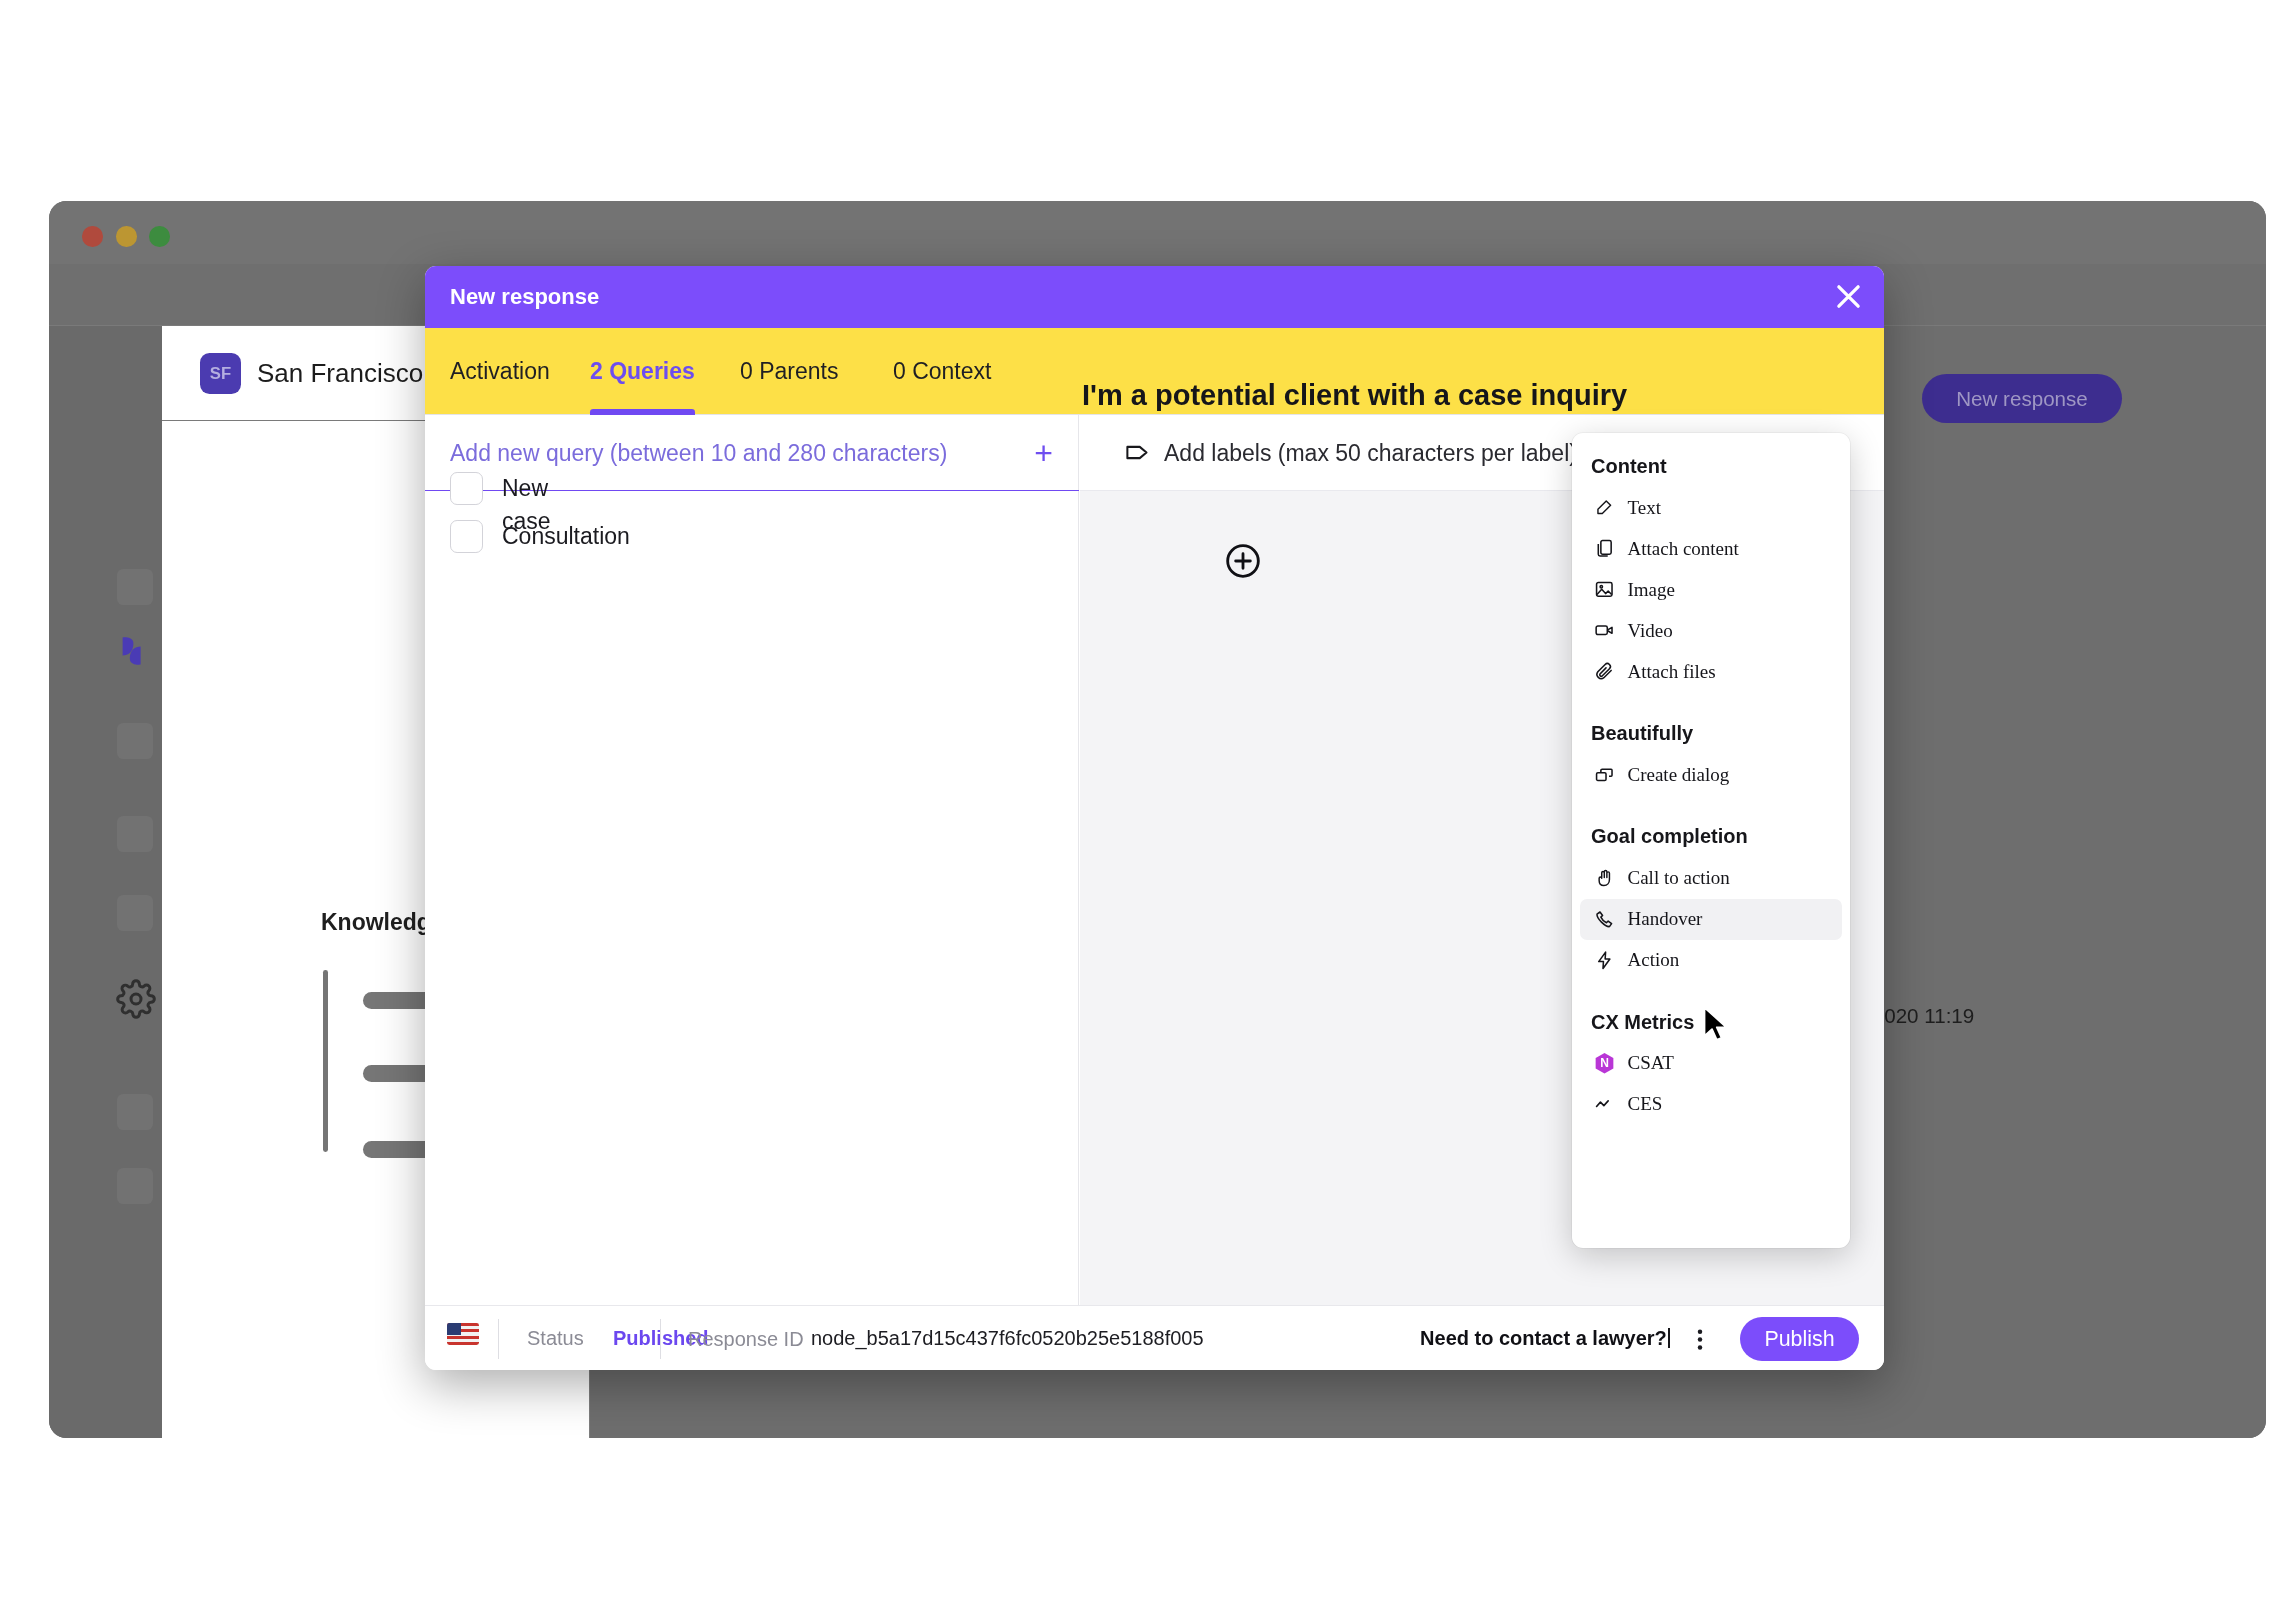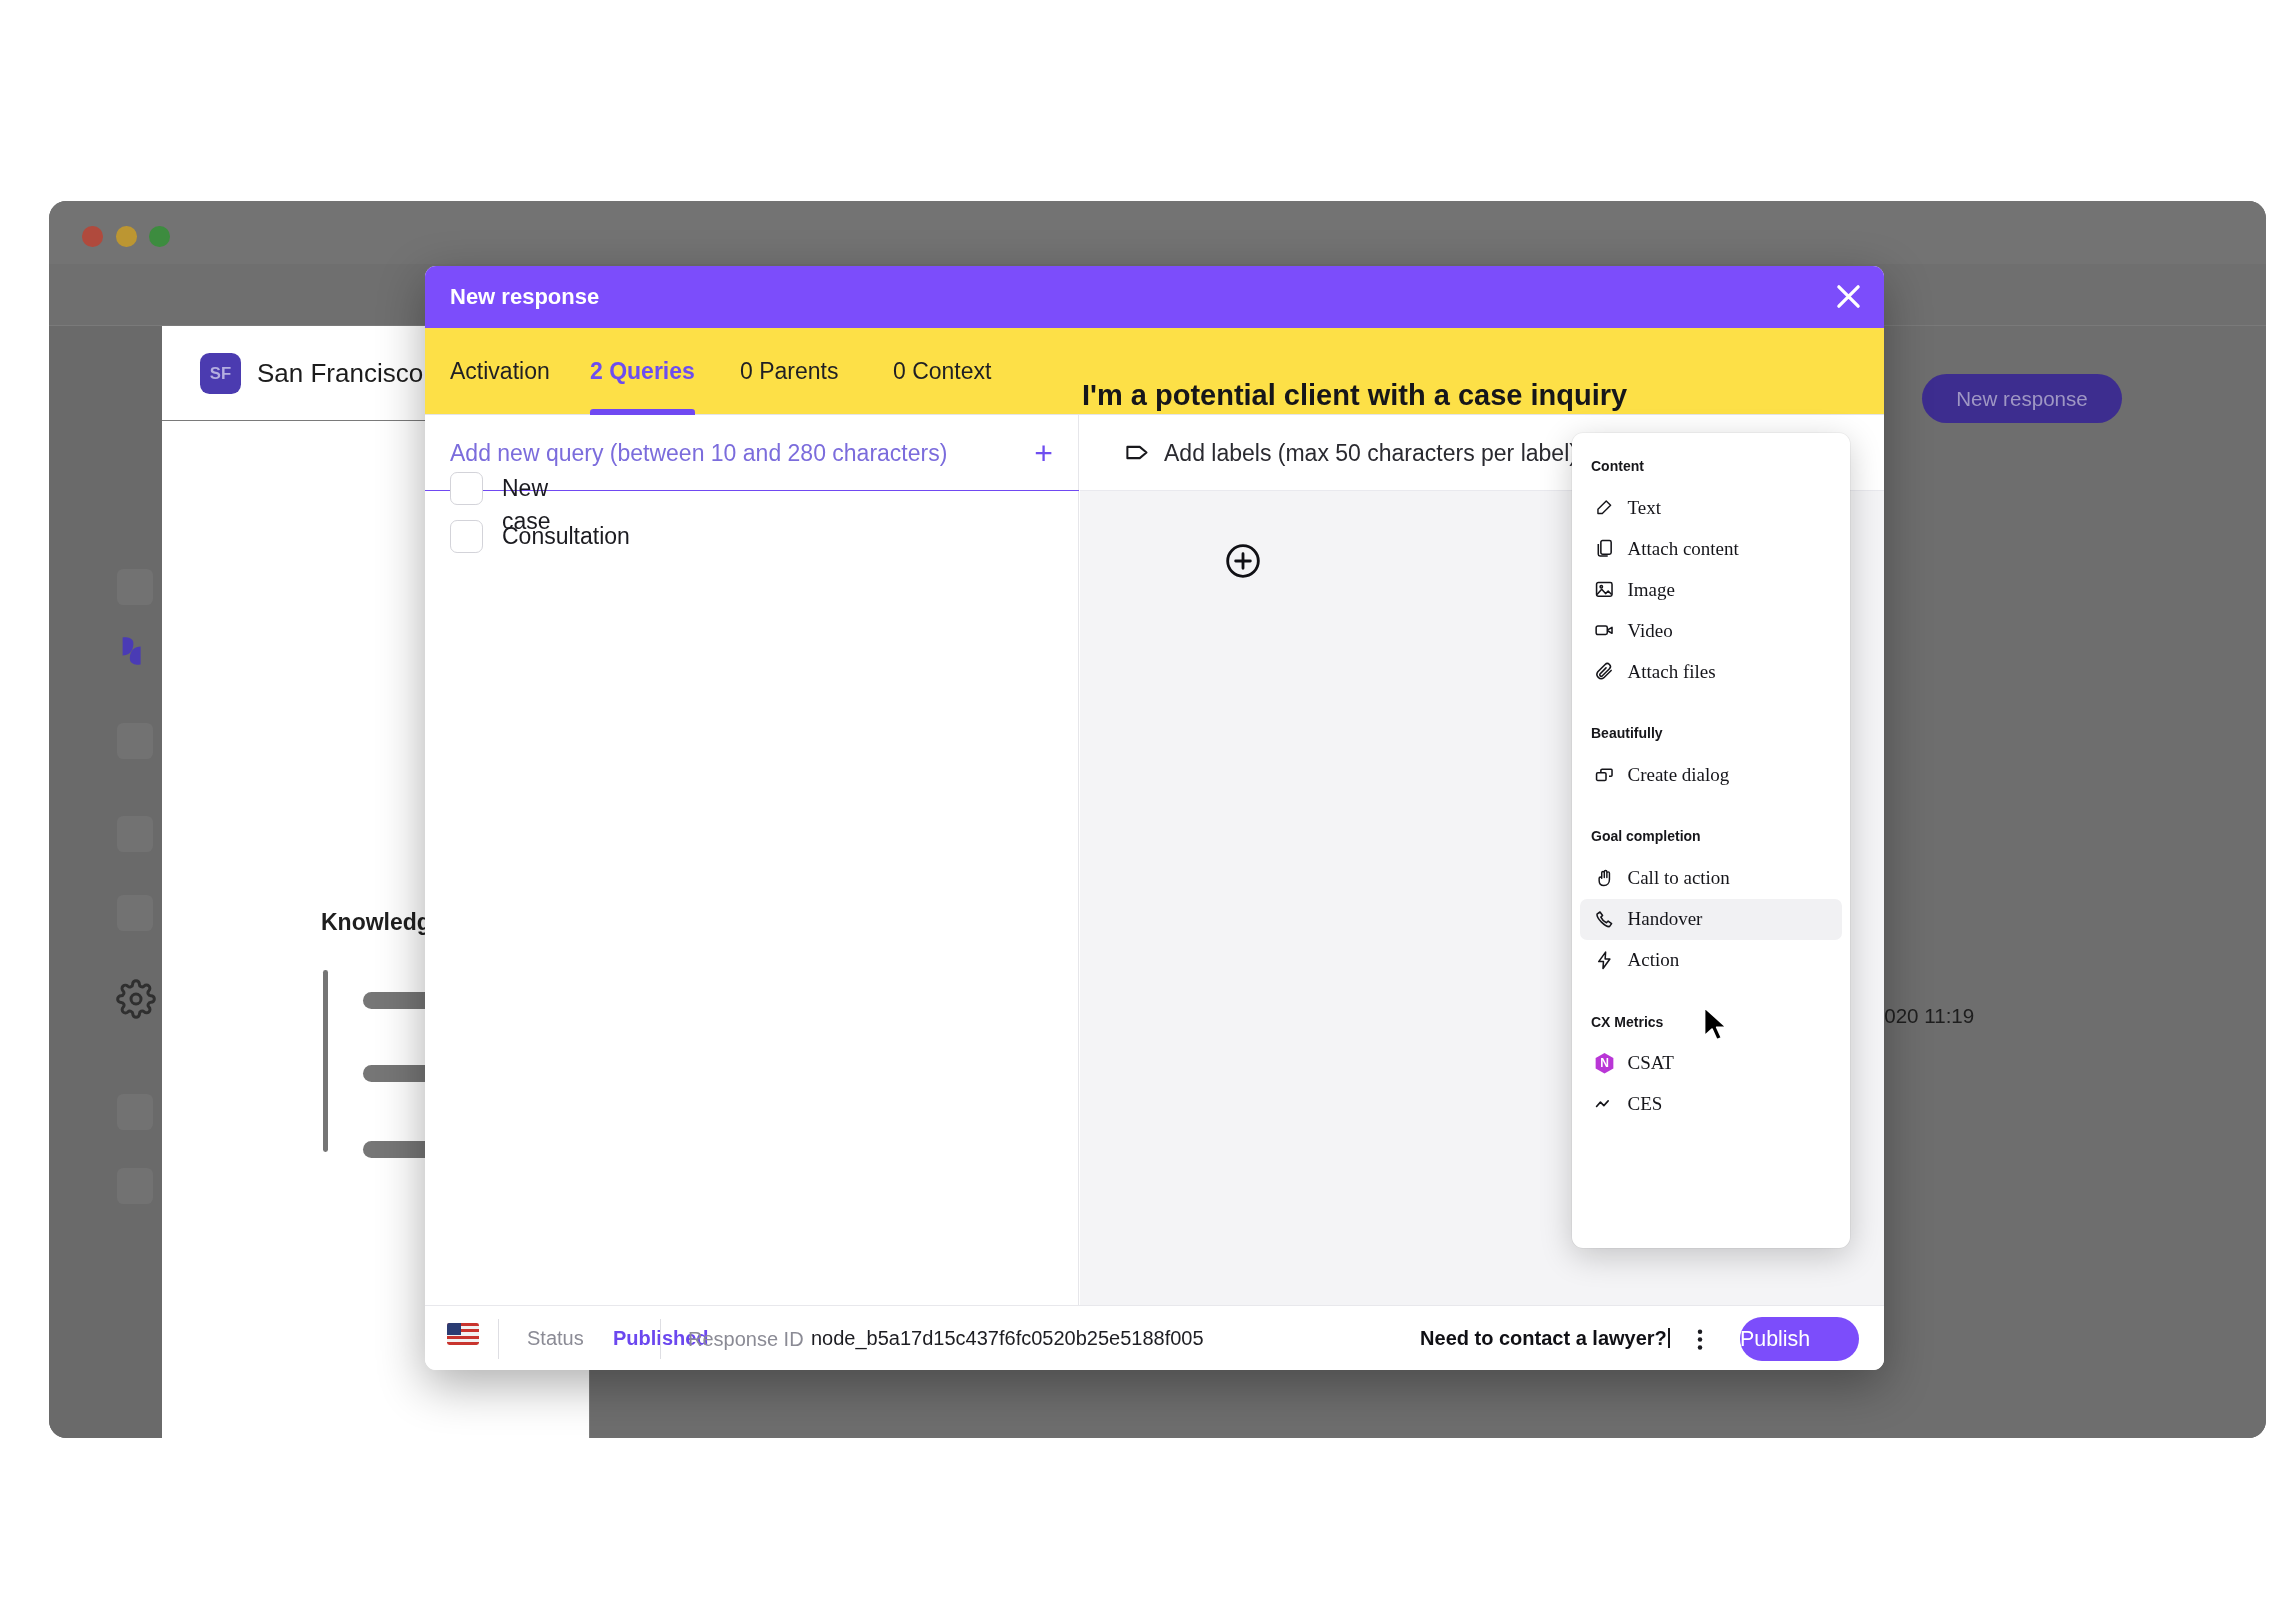--- a/index.html
+++ b/index.html
@@ -299,36 +299,36 @@
     vertical-align: -3.2px; margin-left: 1.6px;
   }
   #footer-kebab {
     position: absolute; right: 173px; top: 20px;
     width: 22px; height: 27px; color: #1a1a20;
   }
   #publish-btn {
     position: absolute; right: 25px; top: 11px;
     width: 119px; height: 44px; border-radius: 22px;
     background: #7c4dfb; color: #ffffff;
-    font-size: 21.4px; text-align: left; line-height: 44px;
+    font-size: 21.4px; text-align: center; line-height: 44px;
   }
 
   
   #dropdown {
     position: absolute; left: 1572px; top: 433px;
     width: 278px; height: 815px;
     background: #ffffff;
     border-radius: 11px;
     box-shadow: 0 8px 33px rgba(0,0,0,.20), 0 0 0 0.8px rgba(0,0,0,.05);
     z-index: 40;
     padding-top: 16px;
   }
   .dd-section-title {
     position: relative; margin: 0 0 3.2px 19px;
-    font-size: 14px; font-weight: 700; color: #16161a;
+    font-size: 20px; font-weight: 700; color: #16161a;
     height: 35px; line-height: 35px;
   }
   .dd-item {
     position: relative; margin: 0 8px;
     height: 41px; border-radius: 7.1px;
     display: flex; align-items: center;
   }
   .dd-item.highlight { background: #f1f1f3; }
   .dd-ico {
     width: 27px; height: 27px; margin-left: 11px; margin-right: 9.5px;

